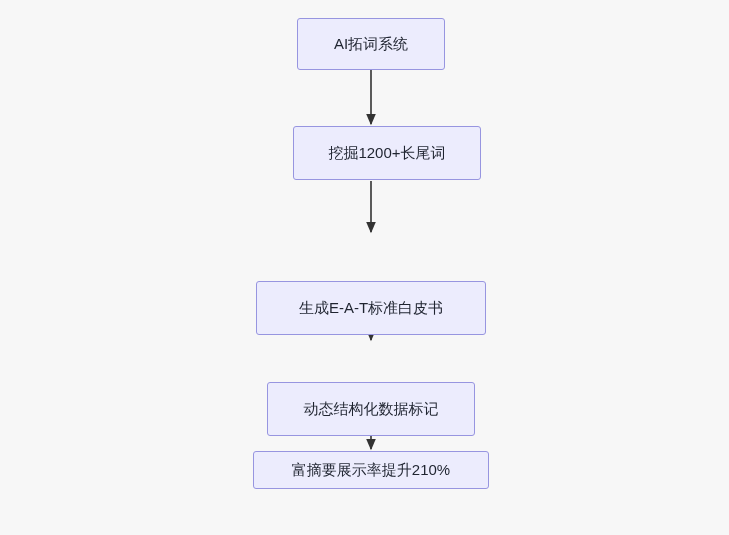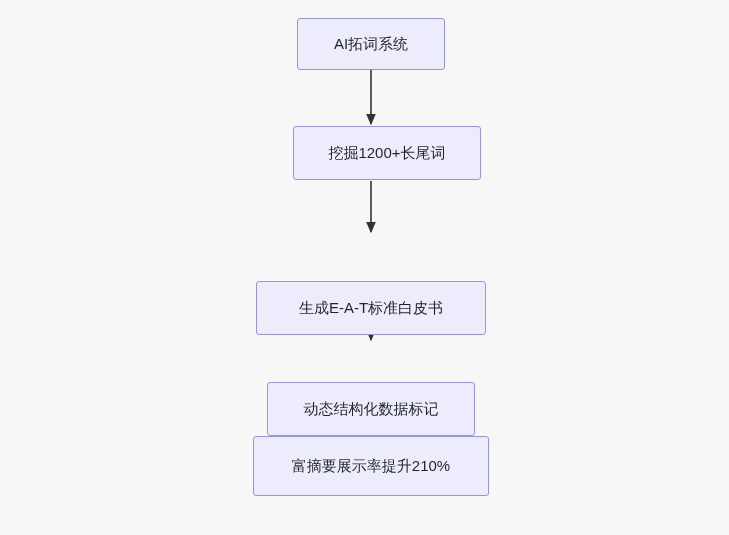--- a/index.html
+++ b/index.html
@@ -66,17 +66,17 @@
       </div>
       <div class="node" style="left: 371px; top: 126px; width: 188px; height: 54px; margin-left: 16px;">
         <span>挖掘1200+长尾词</span>
       </div>
       <div class="node" style="left: 371px; top: 240px; width: 230px; height: 54px; margin-top: 41px;">
         <span>生成E-A-T标准白皮书</span>
       </div>
       <div class="node" style="left: 371px; top: 342px; width: 208px; height: 54px; margin-top: 40px;">
         <span>动态结构化数据标记</span>
       </div>
-      <div class="node" style="left: 371px; top: 436px; width: 236px; height: 60px;">
+      <div class="node" style="left: 371px; top: 451px; width: 236px; height: 38px;">
         <span>富摘要展示率提升210%</span>
       </div>
     </div>
 </div>
 
 </body></html>

